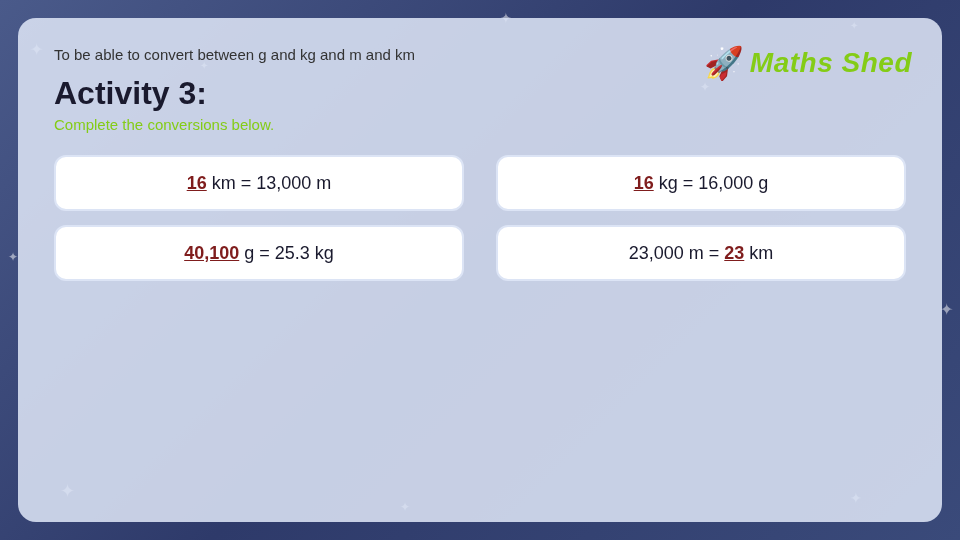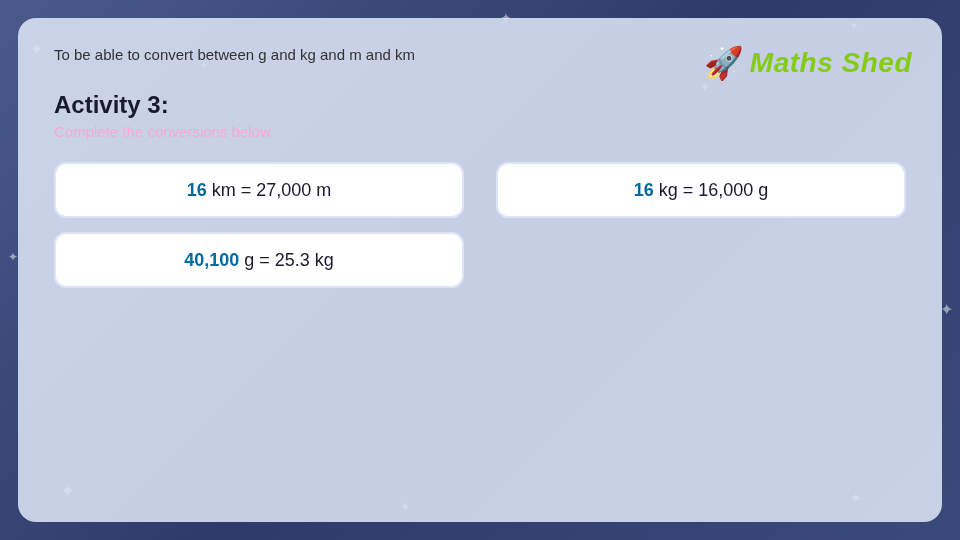--- a/index.html
+++ b/index.html
@@ -34,34 +34,34 @@
       right: 18px;
       bottom: 18px;
       background: rgba(220, 228, 245, 0.88);
       border-radius: 18px;
       padding: 28px 36px 28px 36px;
     }
 
     .subtitle {
       font-size: 15px;
       color: #333;
-      margin-bottom: 28px;
+      margin-bottom: 12px;
       font-weight: 400;
     }
 
     .activity-title {
-      font-size: 24px;
+      font-size: 32px;
       font-weight: 700;
       color: #1a1a2e;
       margin-bottom: 4px;
     }
 
     .instruction {
       font-size: 15px;
-      color: #f9a8d4;
+      color: #84cc16;
       margin-bottom: 22px;
     }
 
     .grid {
       display: grid;
       grid-template-columns: 1fr 1fr;
       grid-template-rows: repeat(4, 1fr);
       gap: 14px 32px;
     }
 
@@ -73,21 +73,22 @@
       justify-content: center;
       padding: 14px 20px;
       font-size: 18px;
       font-weight: 500;
       color: #1a1a2e;
       min-height: 56px;
       border: 2px solid #dce4f5;
     }
 
     .highlight {
-      color: #0369a1;
+      color: #7f1d1d;
+      text-decoration: underline;
       font-weight: 700;
     }
 
     
     .logo-area {
       position: absolute;
       top: 26px;
       right: 30px;
       display: flex;
       align-items: center;
@@ -130,30 +131,33 @@
   </div>
 
   <p class="subtitle">To be able to convert between g and kg and m and km</p>
 
   <h1 class="activity-title">Activity 3:</h1>
   <p class="instruction">Complete the conversions below.</p>
 
   <div class="grid">
 
     <div class="card">
-      <span class="highlight">16</span>&nbsp;<span>km = 27,000 m</span>
+      <span class="highlight">16</span>&nbsp;<span>km = 13,000 m</span>
     </div>
 
 
     <div class="card">
       <span class="highlight">16</span>&nbsp;<span>kg = 16,000 g</span>
     </div>
 
     <div class="card">
       <span class="highlight">40,100</span>&nbsp;<span>g = 25.3 kg</span>
     </div>
 
+    <div class="card">
+      <span>23,000 m =&nbsp;</span><span class="highlight">23</span>&nbsp;<span>km</span>
+    </div>
 
 
 
 
   </div>
 </div>
 
 </body></html>

